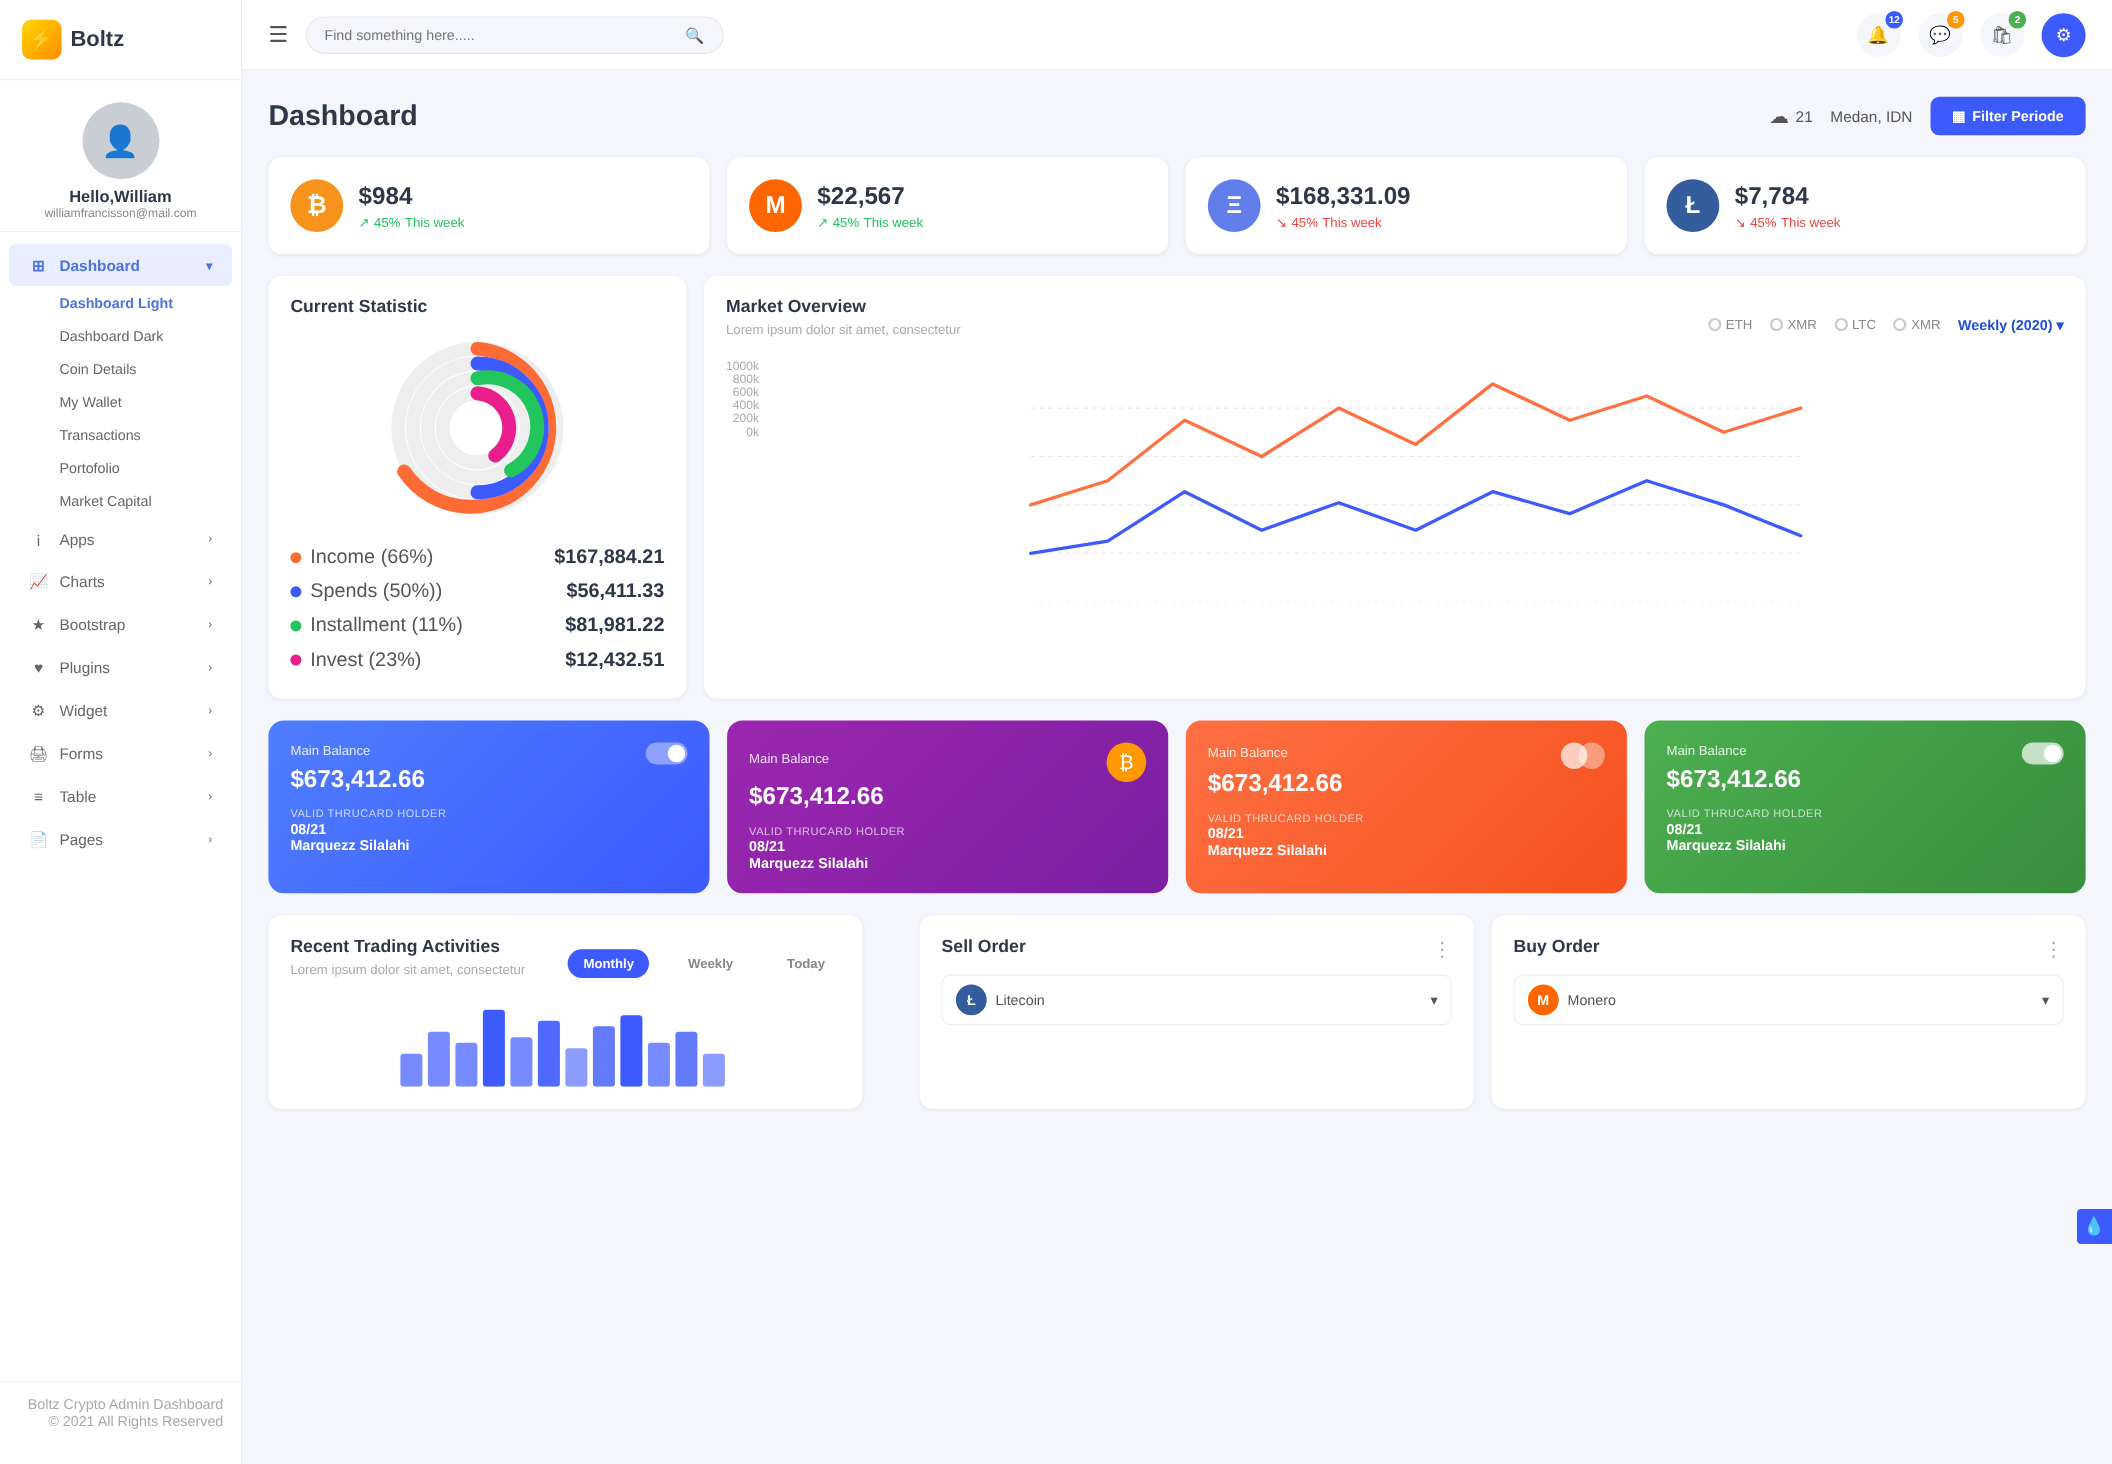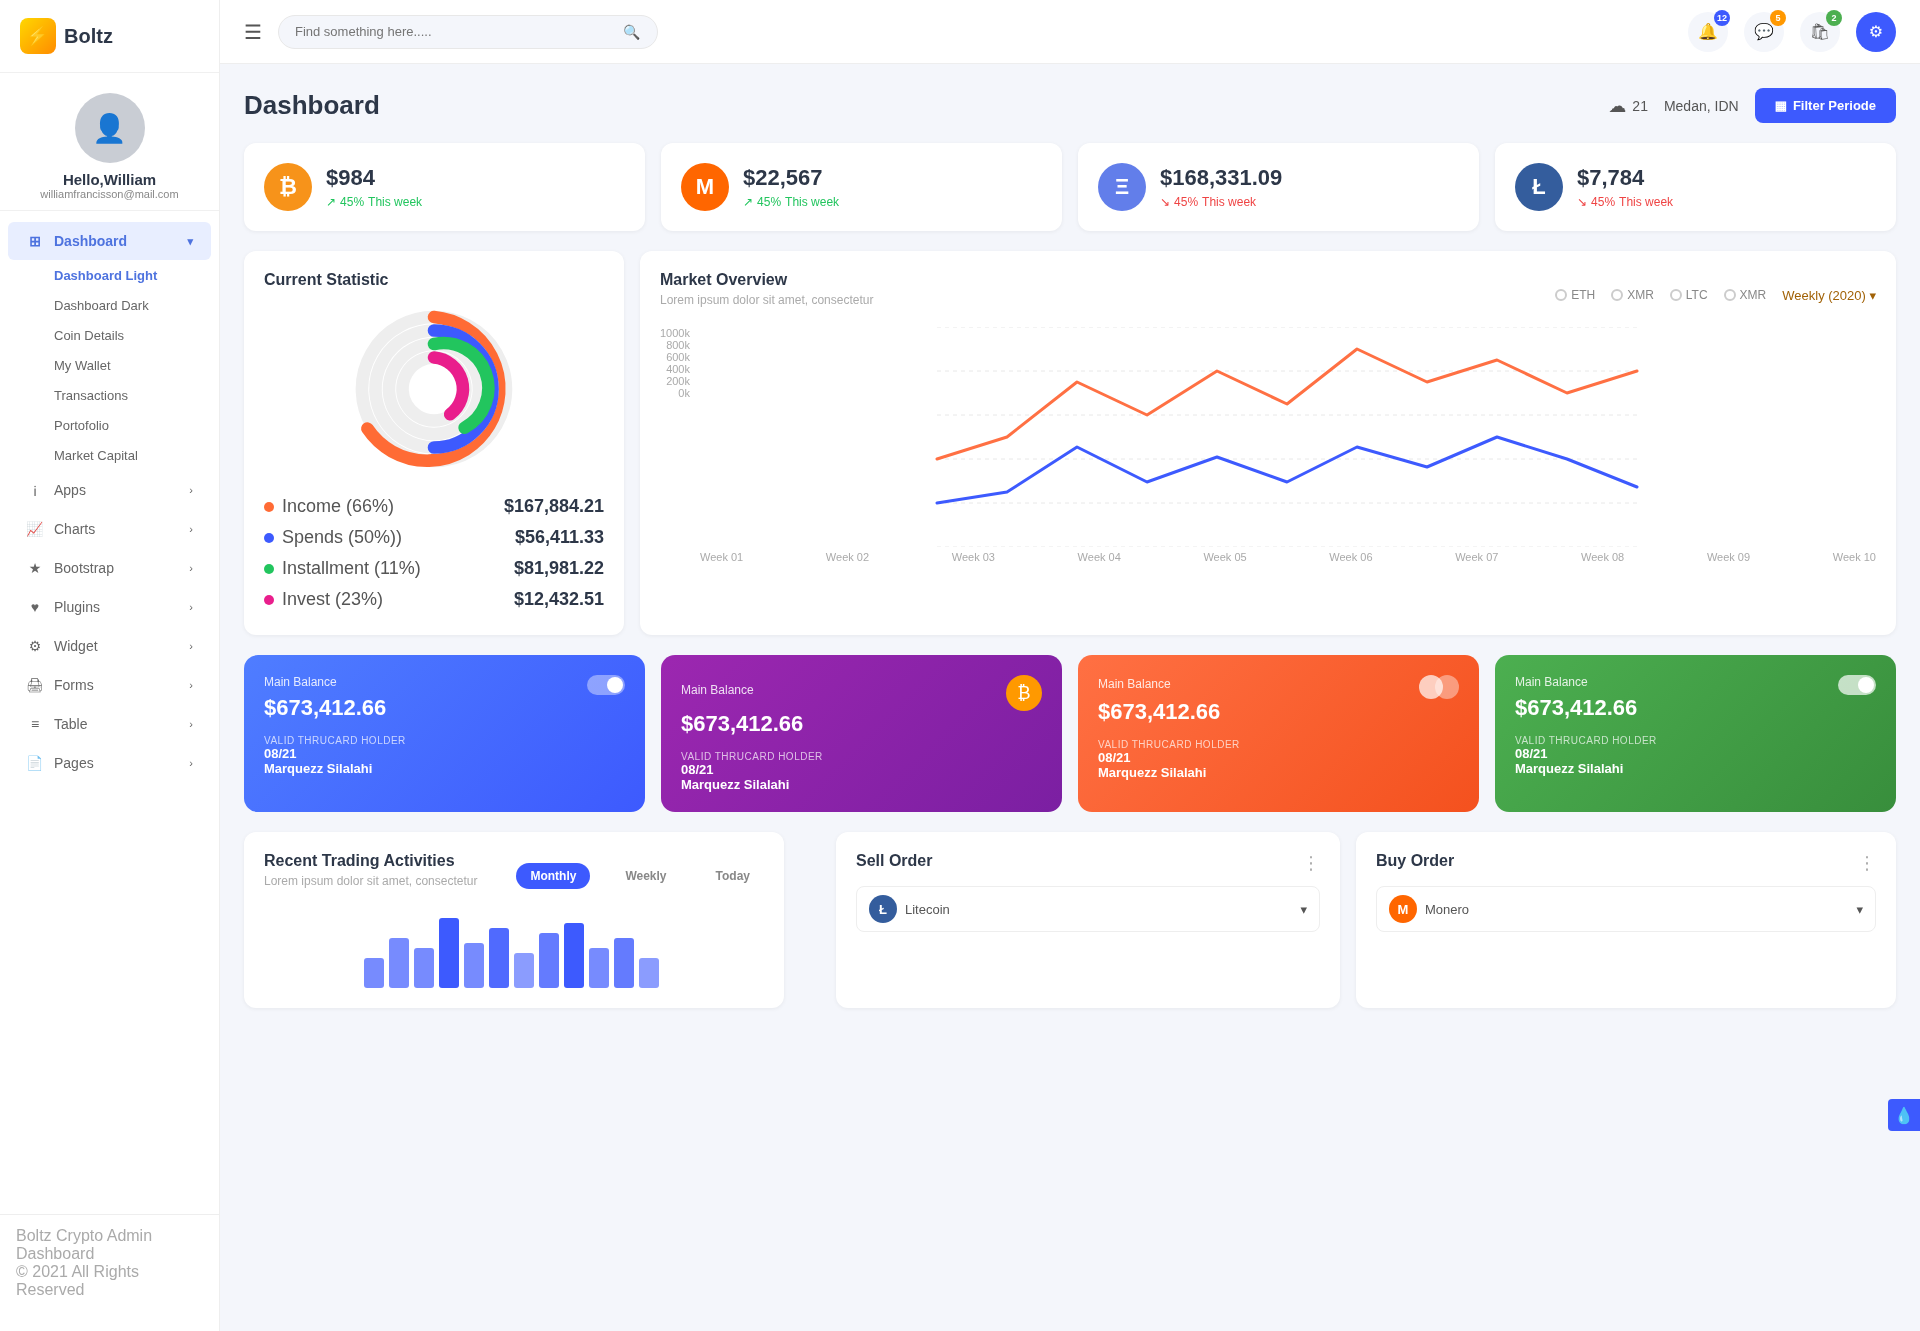--- a/index.html
+++ b/index.html
@@ -77,22 +77,23 @@
       color: #666;
       font-size: 13px;
       margin: 1px 8px;
       border-radius: 4px;
     }
     .nav-sub-item.active { color: #4e73df; font-weight: 600; }
 
     .sidebar-footer {
       padding: 12px 16px;
       border-top: 1px solid #eee;
-      font-size: 16px;
+      font-size: 13px;
       color: #aaa;
+      text-align: right;
     }
 
     
     .main-wrap {
       flex: 1;
       display: flex;
       flex-direction: column;
       overflow: hidden;
     }
 
@@ -251,21 +252,21 @@
 
     
     .market-card { position: relative; }
     .market-header {
       display: flex; align-items: center; justify-content: space-between;
       margin-bottom: 8px;
     }
     .market-radio-group { display: flex; gap: 16px; align-items: center; }
     .radio-item { display: flex; align-items: center; gap: 4px; font-size: 12px; color: #888; }
     .radio-dot { width: 12px; height: 12px; border-radius: 50%; border: 2px solid #ccc; }
-    .weekly-label { color: #a16207; font-weight: 400; font-size: 13px; cursor: pointer; }
+    .weekly-label { color: #1d4ed8; font-weight: 700; font-size: 13px; cursor: pointer; }
     .chart-x-labels {
       display: flex; justify-content: space-between;
       font-size: 11px; color: #aaa; padding: 4px 0 0;
     }
 
     
     .balance-cards {
       display: grid;
       grid-template-columns: repeat(4, 1fr);
       gap: 16px;
@@ -615,32 +616,20 @@
               <line x1="0" y1="88" x2="700" y2="88" stroke="#e8e8e8" stroke-dasharray="4,4" stroke-width="1"></line>
               <line x1="0" y1="132" x2="700" y2="132" stroke="#e8e8e8" stroke-dasharray="4,4" stroke-width="1"></line>
               <line x1="0" y1="176" x2="700" y2="176" stroke="#e8e8e8" stroke-dasharray="4,4" stroke-width="1"></line>
               <line x1="0" y1="220" x2="700" y2="220" stroke="#e8e8e8" stroke-dasharray="4,4" stroke-width="1"></line>
 
               <polyline points="0,132 70,110 140,55 210,88 280,44 350,77 420,22 490,55 560,33 630,66 700,44" fill="none" stroke="#ff7043" stroke-width="3" stroke-linejoin="round" stroke-linecap="round"></polyline>
 
               <polyline points="0,176 70,165 140,120 210,155 280,130 350,155 420,120 490,140 560,110 630,132 700,160" fill="none" stroke="#3d5afe" stroke-width="3" stroke-linejoin="round" stroke-linecap="round"></polyline>
             </svg>
           </div>
-          <div class="chart-x-labels" style="padding-left:40px;">
-            <span>Week 01</span>
-            <span>Week 02</span>
-            <span>Week 03</span>
-            <span>Week 04</span>
-            <span>Week 05</span>
-            <span>Week 06</span>
-            <span>Week 07</span>
-            <span>Week 08</span>
-            <span>Week 09</span>
-            <span>Week 10</span>
-          </div>
         </div>
       </div>
     </div>
 
     <div class="balance-cards">
 
       <div class="balance-card blue">
         <div class="balance-top-row">
           <div class="balance-label">Main Balance</div>
           <div class="toggle-switch"></div>

